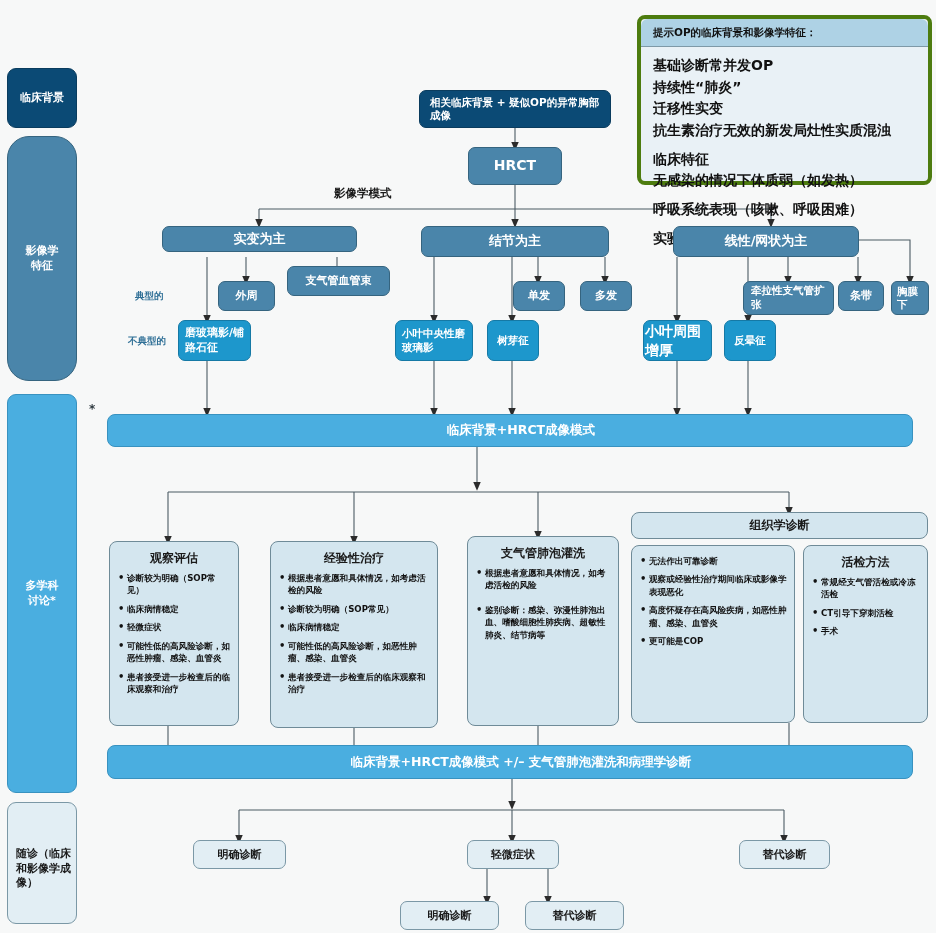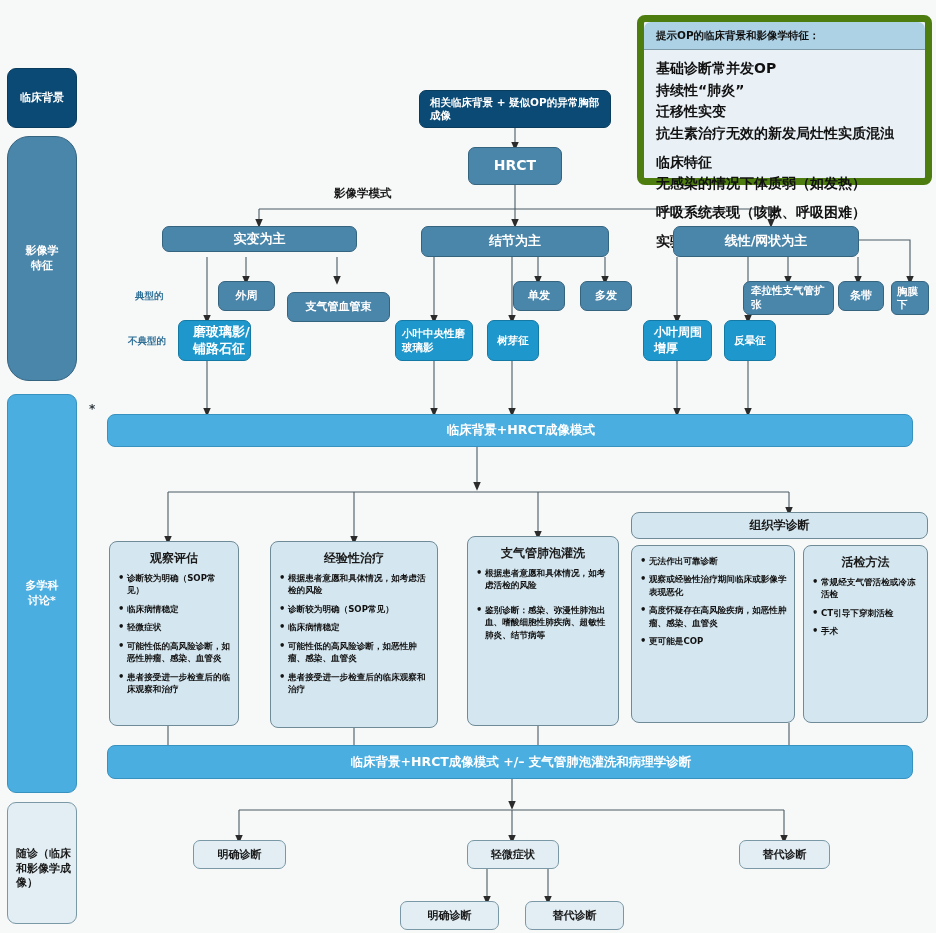--- a/index.html
+++ b/index.html
@@ -33,21 +33,21 @@
   .palebox  { background:#d4e6ef; border:1px solid #6f8b98; color:#1a1a1a; }
   .verypale { background:#e2eef4; border:1px solid #7b98a6; color:#1a1a1a; }
 
   
   .rail { position:absolute; border-radius:9px; display:flex; align-items:center; justify-content:center;
           text-align:center; font-weight:bold; font-size:11px; line-height:1.35; z-index:2; padding: 4px; }
 
   
   #info-panel {
     position:absolute; left:637px; top:15px; width:295px; height:170px;
-    background:#e9f1f6; border:7px solid #4d7c0f; border-radius:8px; z-index:2;
+    background:#e9f1f6; border:4px solid #4d7c0f; border-radius:8px; z-index:2;
     display:flex; flex-direction:column;
   }
   #info-header {
     background:#aed2e5; border-bottom:1px solid #7e99a7; border-radius:7px 7px 0 0;
     font-size:10.5px; font-weight:bold; color:#111; padding:7px 10px 6px 12px;
   }
   #info-body { padding:8px 11px 6px 12px; font-size:14px; font-weight:bold; color:#111; line-height:1.55; }
   #info-body .gap { height:7px; }
 
   
@@ -193,54 +193,54 @@
   <div class="node steel" style="left:673px; top:226px; width:186px; height:31px; font-size:13px;">
     <span>线性/网状为主</span>
   </div>
 
   <div class="side-label" style="left:135px; top:290px;">典型的</div>
   <div class="side-label" style="left:128px; top:335px;">不典型的</div>
 
   <div class="node steel" style="left:218px; top:281px; width:57px; height:30px; font-size:11px;">
     <span>外周</span>
   </div>
-  <div class="node steel" style="left:287px; top:292px; width:103px; height:30px; font-size:11px;">
+  <div class="node steel" style="left:287px; top:266px; width:103px; height:30px; font-size:11px;">
     <span>支气管血管束</span>
   </div>
   <div class="node steel" style="left:513px; top:281px; width:52px; height:30px; font-size:11px;">
     <span>单发</span>
   </div>
   <div class="node steel" style="left:580px; top:281px; width:52px; height:30px; font-size:11px;">
     <span>多发</span>
   </div>
   <div class="node steel" style="left:743px; top:281px; width:91px; height:34px; font-size:10.5px;
        justify-content:flex-start; text-align:left; padding-left:7px; line-height:1.3;">
     <span style="display:block;">牵拉性支气管扩张</span>
   </div>
   <div class="node steel" style="left:838px; top:281px; width:46px; height:30px; font-size:11px;">
     <span>条带</span>
   </div>
   <div class="node steel" style="left:891px; top:281px; width:38px; height:34px; font-size:10.5px;
        justify-content:flex-start; text-align:left; padding-left:5px; line-height:1.25;border-radius:6px;">
     <span style="display:block; word-break:break-all;">胸膜下</span>
   </div>
 
-  <div class="node bright" style="left:178px; top:320px; width:73px; height:41px; font-size:13px;
-       justify-content:flex-start; text-align:left; padding-left:14px; line-height:1.3;">
+  <div class="node bright" style="left:178px; top:320px; width:73px; height:41px; font-size:11px;
+       justify-content:flex-start; text-align:left; padding-left:6px; line-height:1.3;">
     <span style="display:block;">磨玻璃影/铺路石征</span>
   </div>
   <div class="node bright" style="left:395px; top:320px; width:78px; height:41px; font-size:10.5px;
        justify-content:flex-start; text-align:left; padding-left:6px; line-height:1.3;">
     <span style="display:block;">小叶中央性磨玻璃影</span>
   </div>
   <div class="node bright" style="left:487px; top:320px; width:52px; height:41px; font-size:10.5px;">
     <span>树芽征</span>
   </div>
-  <div class="node bright" style="left:643px; top:320px; width:69px; height:41px; font-size:12px;
-       justify-content:flex-start; text-align:left; padding-left:10px; line-height:1.3;">
+  <div class="node bright" style="left:643px; top:320px; width:69px; height:41px; font-size:14px;
+       justify-content:flex-start; text-align:left; padding-left:1px; line-height:1.3;">
     <span style="display:block;">小叶周围增厚</span>
   </div>
   <div class="node bright" style="left:724px; top:320px; width:52px; height:41px; font-size:10.5px;">
     <span>反晕征</span>
   </div>
 
   <div class="asterisk" style="left:89px; top:402px;">*</div>
   <div class="bar lightcy" style="left:107px; top:414px; width:806px; height:33px;">
     <span>临床背景+HRCT成像模式</span>
   </div>

